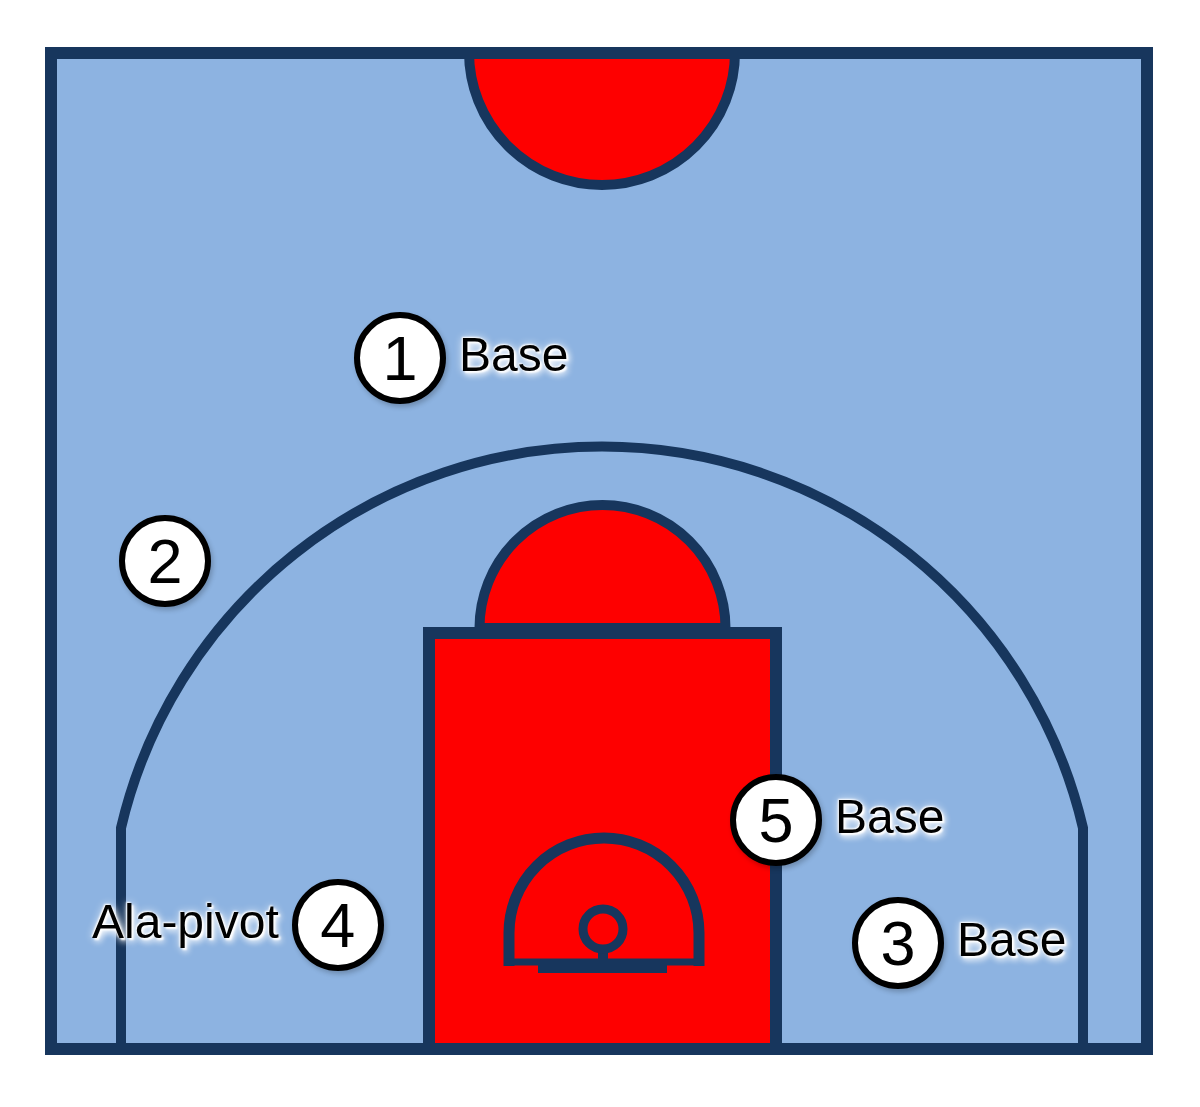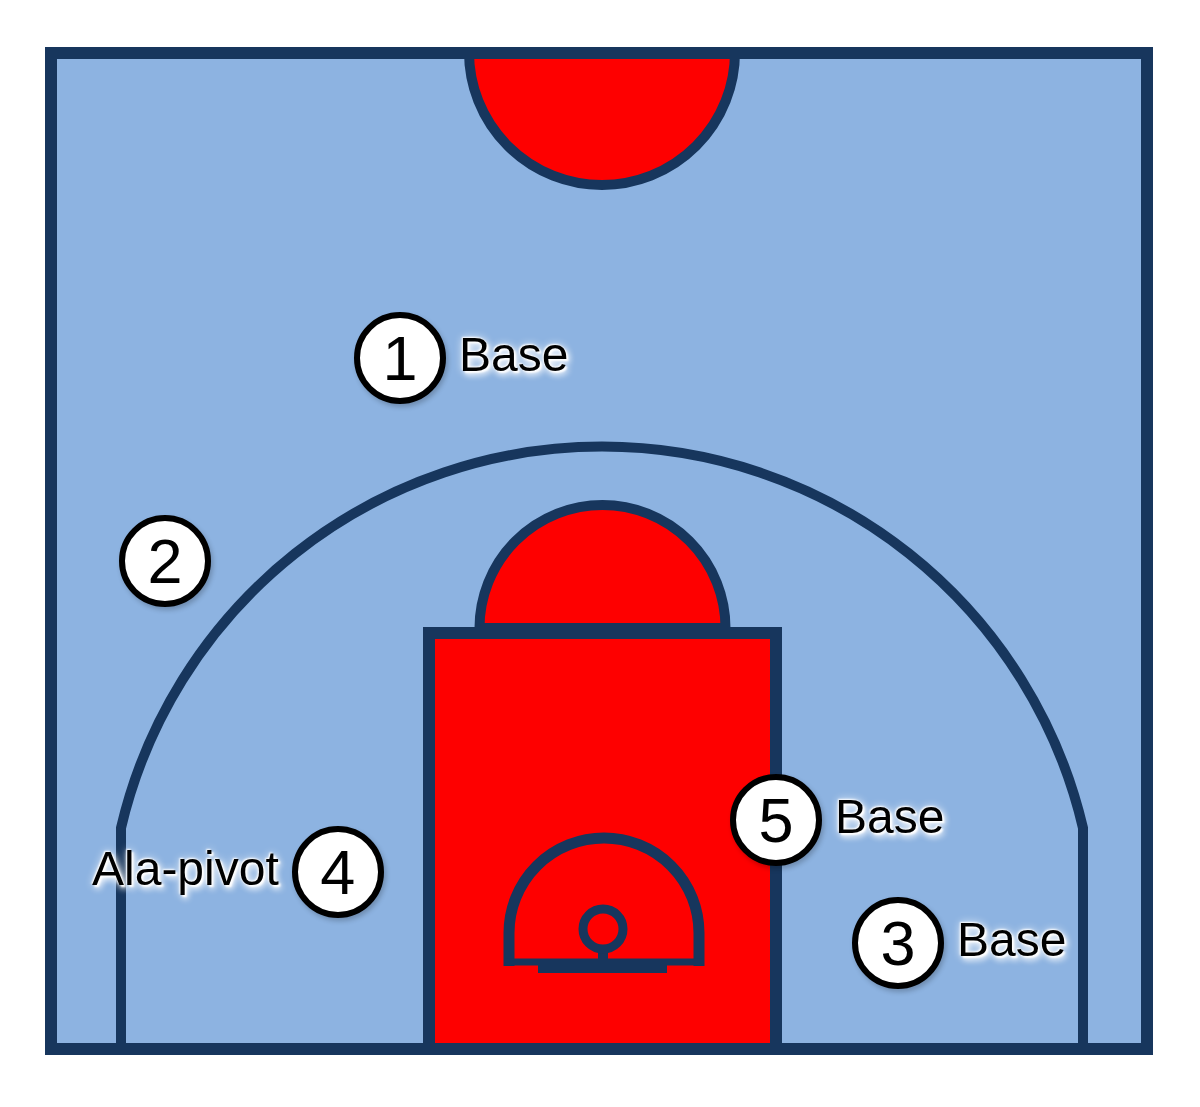--- a/index.html
+++ b/index.html
@@ -47,21 +47,21 @@
     text-shadow:
       2px 2px 2px #ffffff,
       -1px -1px 2px #ffffff,
       0 0 9px #ffffff,
       3px 4px 6px rgba(255,255,255,0.95);
     padding-bottom: 6px;
   }
   .pos-base     { left: 354px; top: 312px; }
   .pos-escolta  { left: 119px; top: 515px; }
   .pos-pivot    { left: 730px; top: 774px; }
-  .pos-alapivot { left: 92px;  top: 826px; justify-content: flex-end; }
+  .pos-alapivot { left: 92px;  top: 879px; justify-content: flex-end; }
   .pos-alero    { left: 852px; top: 897px; }
 </style>
 </head>
 <body>
 
 <div class="stage">
 
   <svg width="1200" height="1107" viewBox="0 0 1200 1107">
 
     <rect class="court-surface" x="45" y="47" width="1108" height="1008"></rect>

